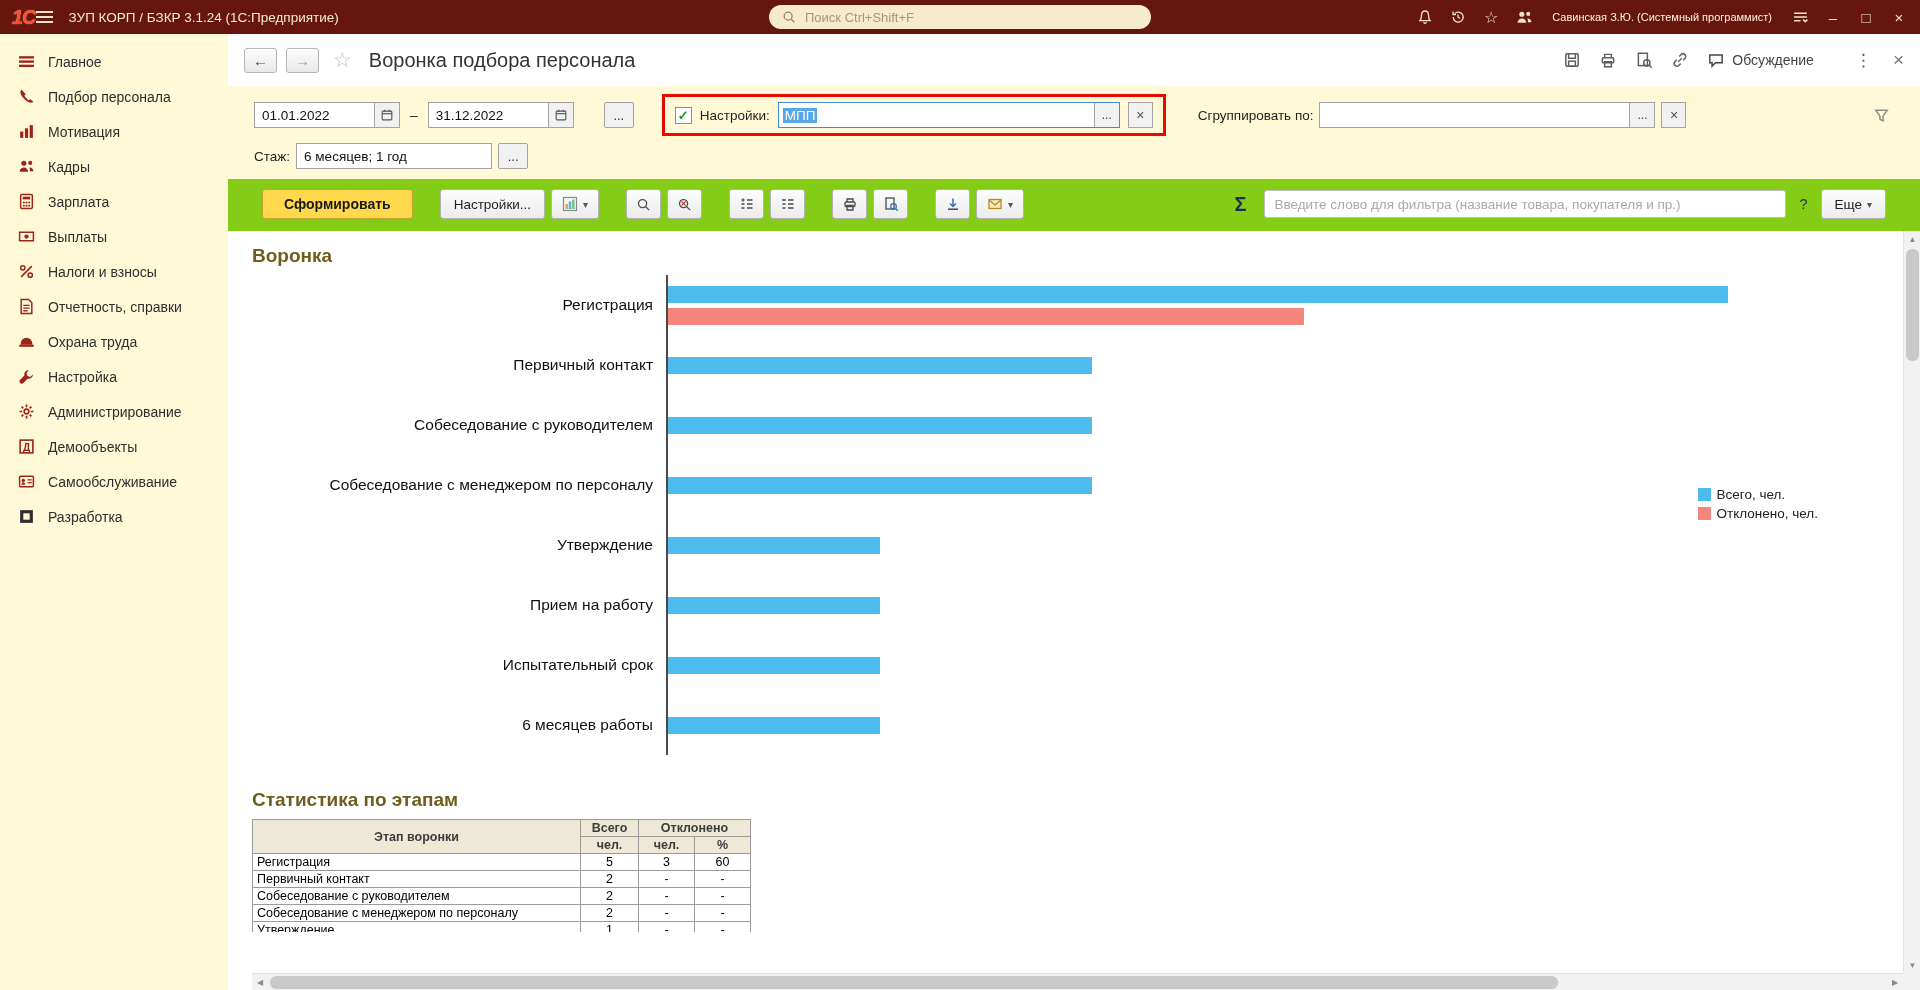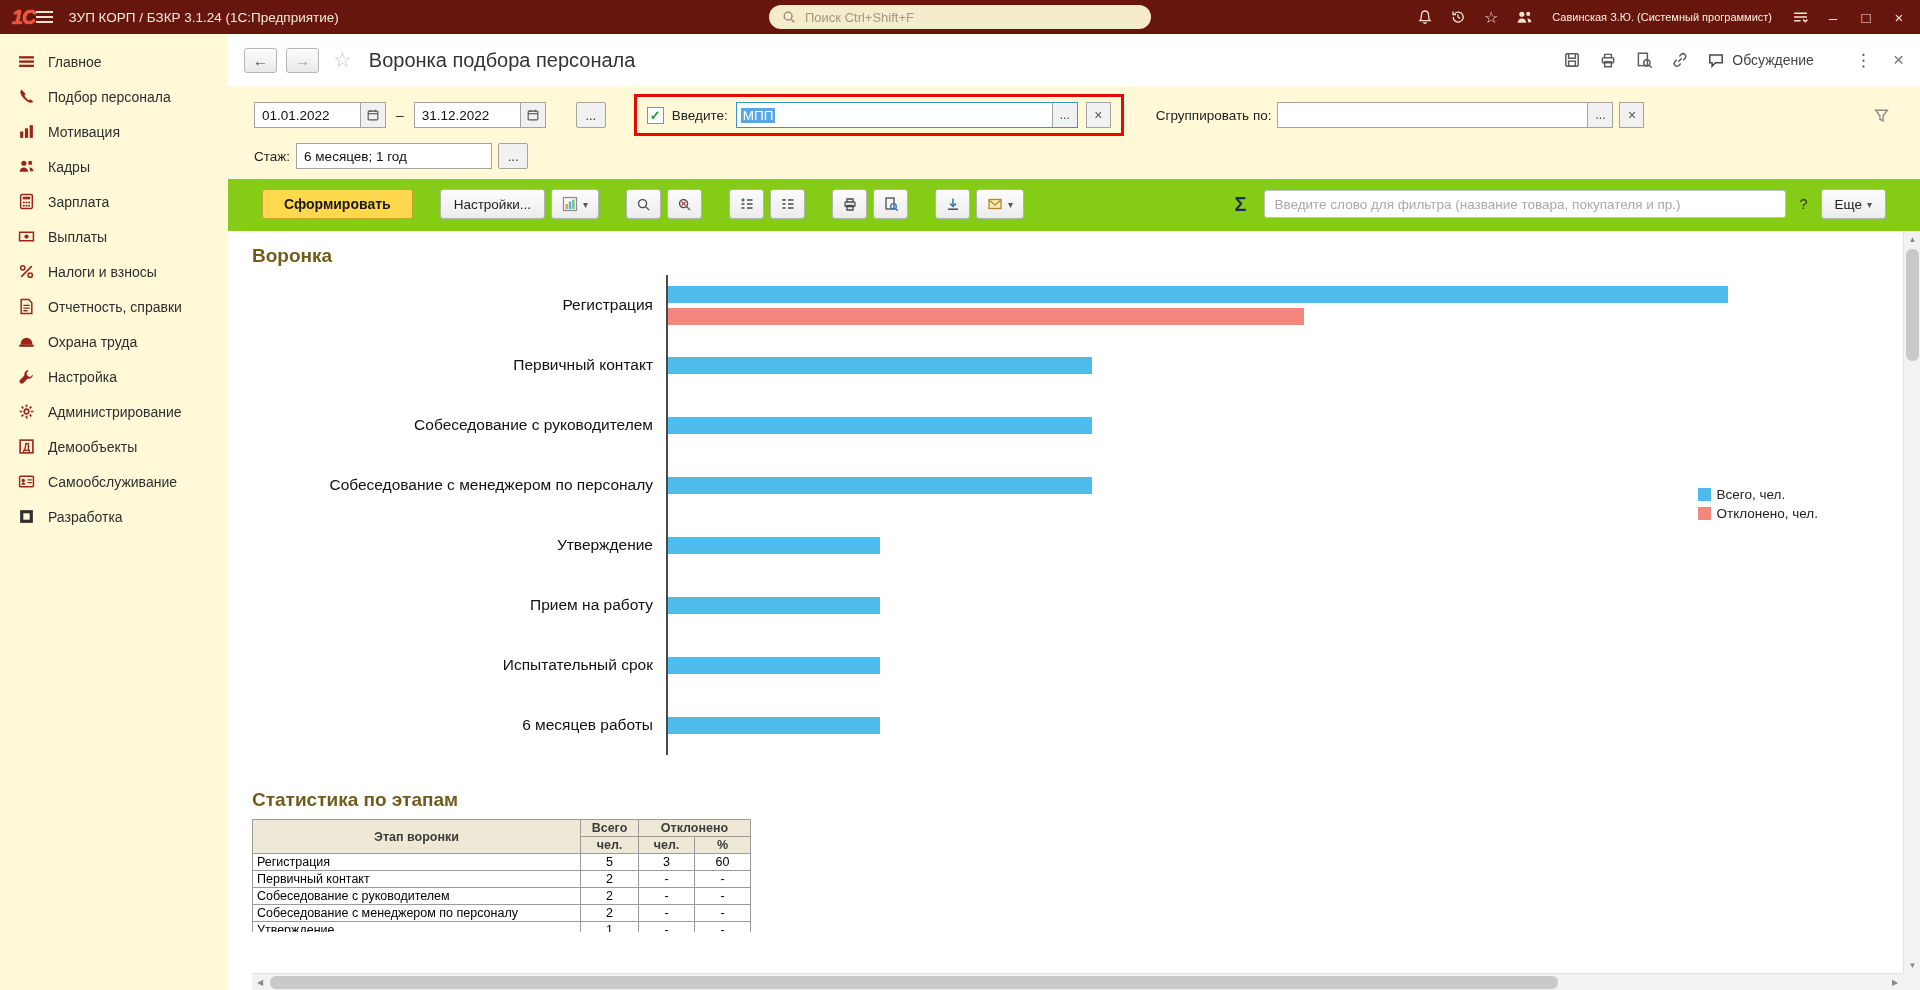--- a/index.html
+++ b/index.html
@@ -40,21 +40,21 @@
   .discussion { display:flex; gap:7px; align-items:center; font-size:14px; color:#444; cursor:pointer; }
   .kebab { font-size:17px; color:#555; margin-left:24px; cursor:pointer; }
   .close-x { font-size:19px; color:#777; margin-left:4px; cursor:pointer; }
 
   
   .filter-panel { background:#fff9d8; padding:8px 16px 10px 26px; display:flex; flex-direction:column; gap:7px; }
   .f-row { display:flex; align-items:center; gap:6px; }
   .group { display:flex; align-items:stretch; height:26px; border:1px solid #a3a3a3; background:#fff; }
   .group input { border:none; outline:none; padding:0 7px; font-size:13.5px; font-family:inherit; background:transparent; flex:1; min-width:0; color:#111; }
   .g-btn { width:25px; border-left:1px solid #a3a3a3; background:#f1f1f1; display:flex; align-items:center; justify-content:center; font-size:12px; color:#444; cursor:pointer; flex:none; }
-  .date-group { width:132px; }
+  .date-group { width:146px; }
   .dash { font-size:14px; color:#333; margin:0 4px; }
   .dots-btn { width:30px; height:26px; border:1px solid #a3a3a3; background:#f1f1f1; border-radius:2px; font-size:13px; color:#333; display:flex; align-items:center; justify-content:center; cursor:pointer; }
   .clear-btn { width:25px; height:26px; border:1px solid #a3a3a3; background:#f1f1f1; font-size:14px; color:#555; display:flex; align-items:center; justify-content:center; cursor:pointer; }
   .annotation { border:3px solid #e50b00; display:flex; align-items:center; gap:8px; padding:5px 10px; margin-left:22px; }
   .cb { width:17px; height:17px; border:1px solid #8f8f8f; background:#fff; display:flex; align-items:center; justify-content:center; color:#1e9e28; font-size:13px; font-weight:bold; cursor:pointer; }
   .f-label { font-size:13.5px; color:#222; white-space:nowrap; }
   .vac-group { width:342px; border-color:#3f8fd6; }
   .sel-text { background:#58a6e8; color:#fff; padding:0 2px; font-size:13.5px; align-self:center; margin-left:4px; }
   .groupby-group { width:336px; }
   .exp-group { width:196px; }
@@ -385,21 +385,21 @@
                   <line x1="2.5" y1="6.5" x2="13.5" y2="6.5"></line>
                   <line x1="5.5" y1="2" x2="5.5" y2="4.5"></line>
                   <line x1="10.5" y1="2" x2="10.5" y2="4.5"></line>
                 </svg>
             </span>
           </div>
           <span class="dots-btn" style="margin-left:24px">...</span>
 
           <div class="annotation">
             <span class="cb">✓</span>
-            <span class="f-label">Введите:</span>
+            <span class="f-label">Настройки:</span>
             <div class="group vac-group">
               <span class="sel-text">МПП</span>
               <span style="flex:1"></span>
               <span class="g-btn">...</span>
             </div>
             <span class="clear-btn">×</span>
           </div>
 
           <span class="f-label" style="margin-left:26px">Сгруппировать по:</span>
           <div class="group groupby-group">

